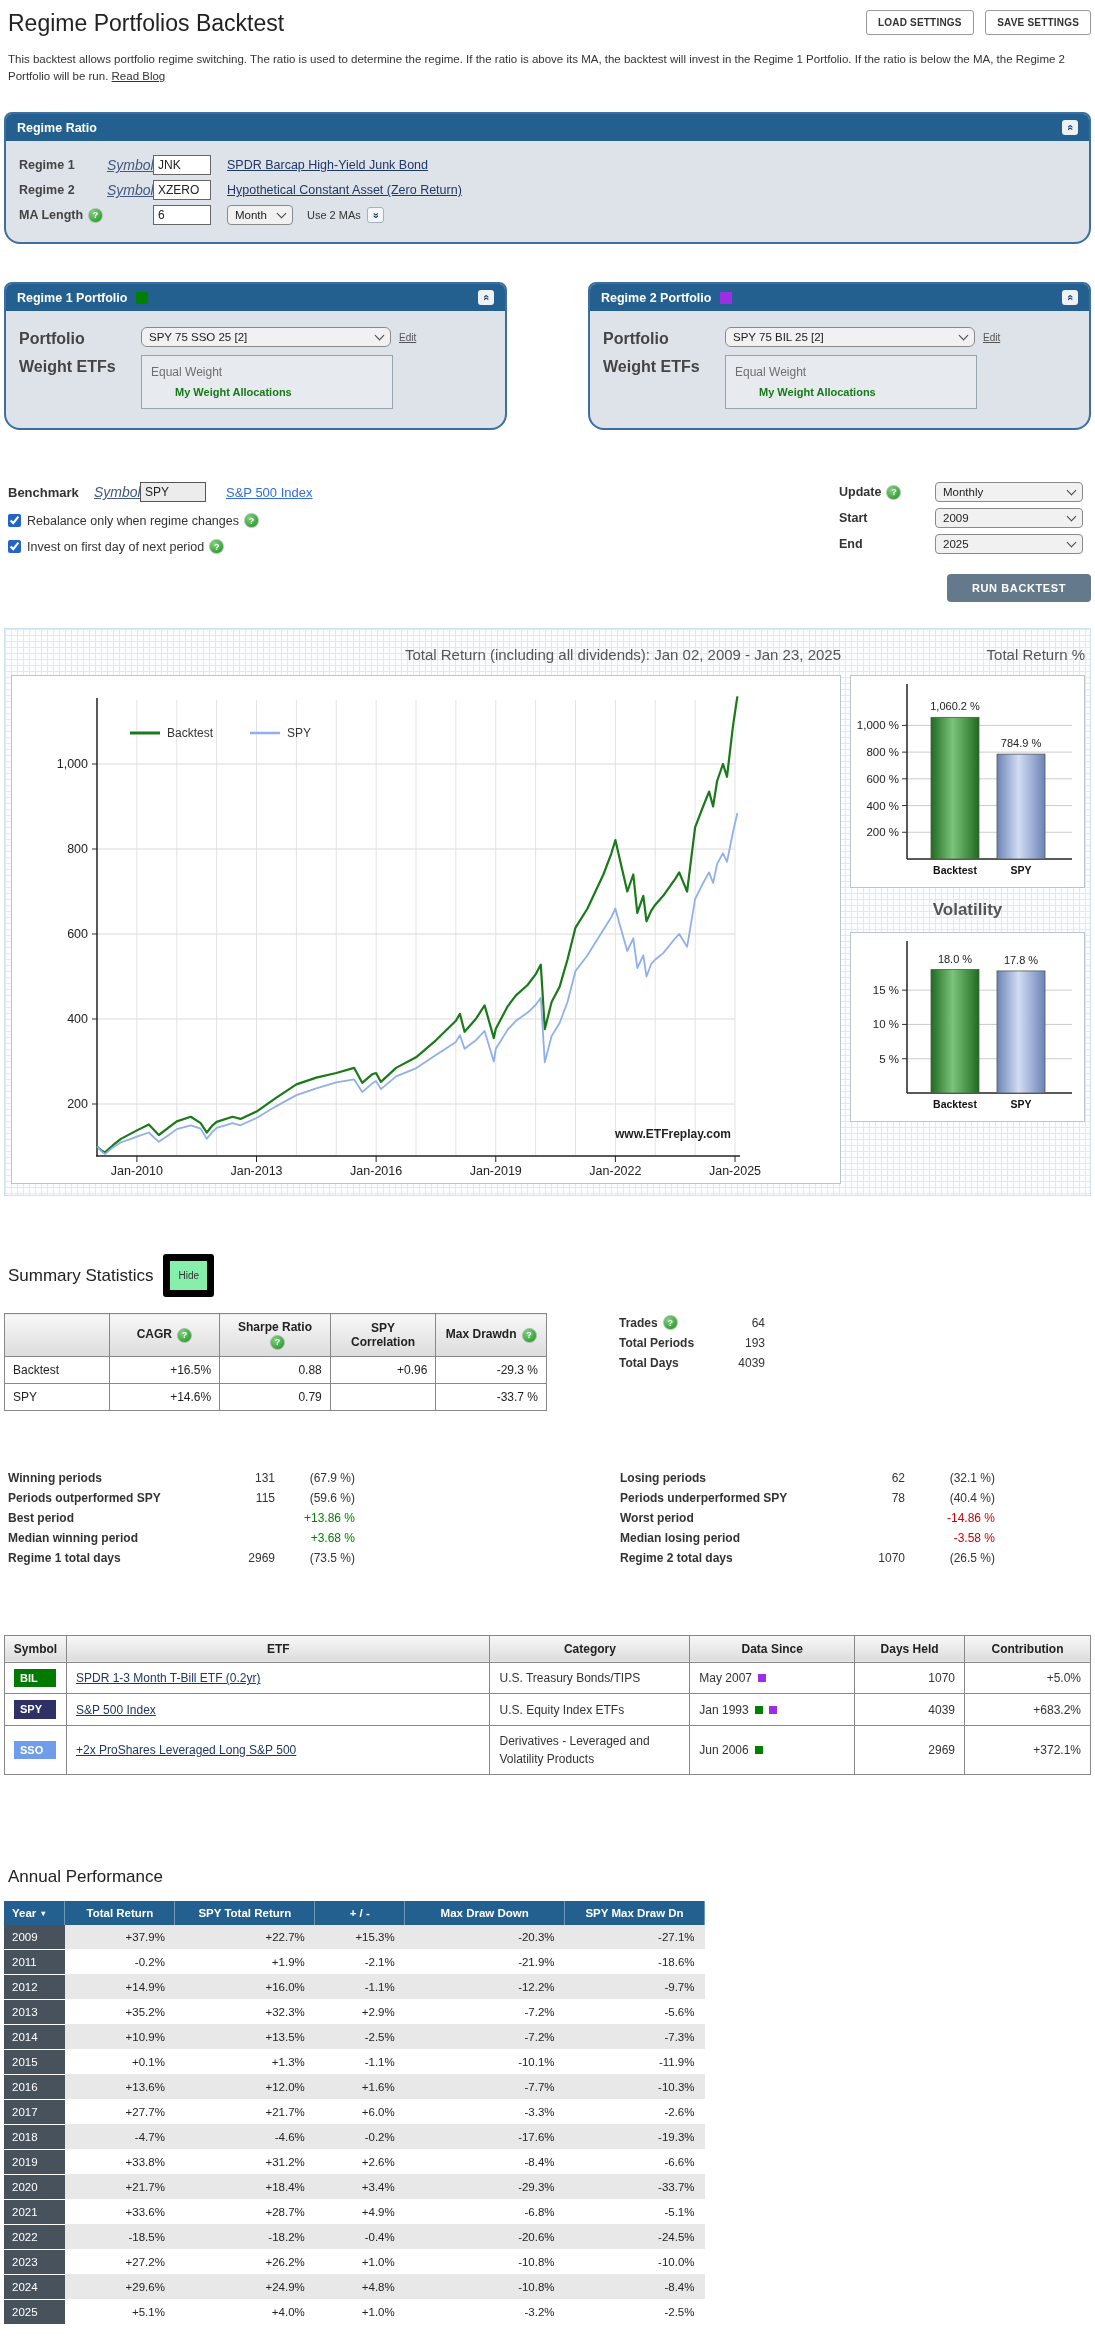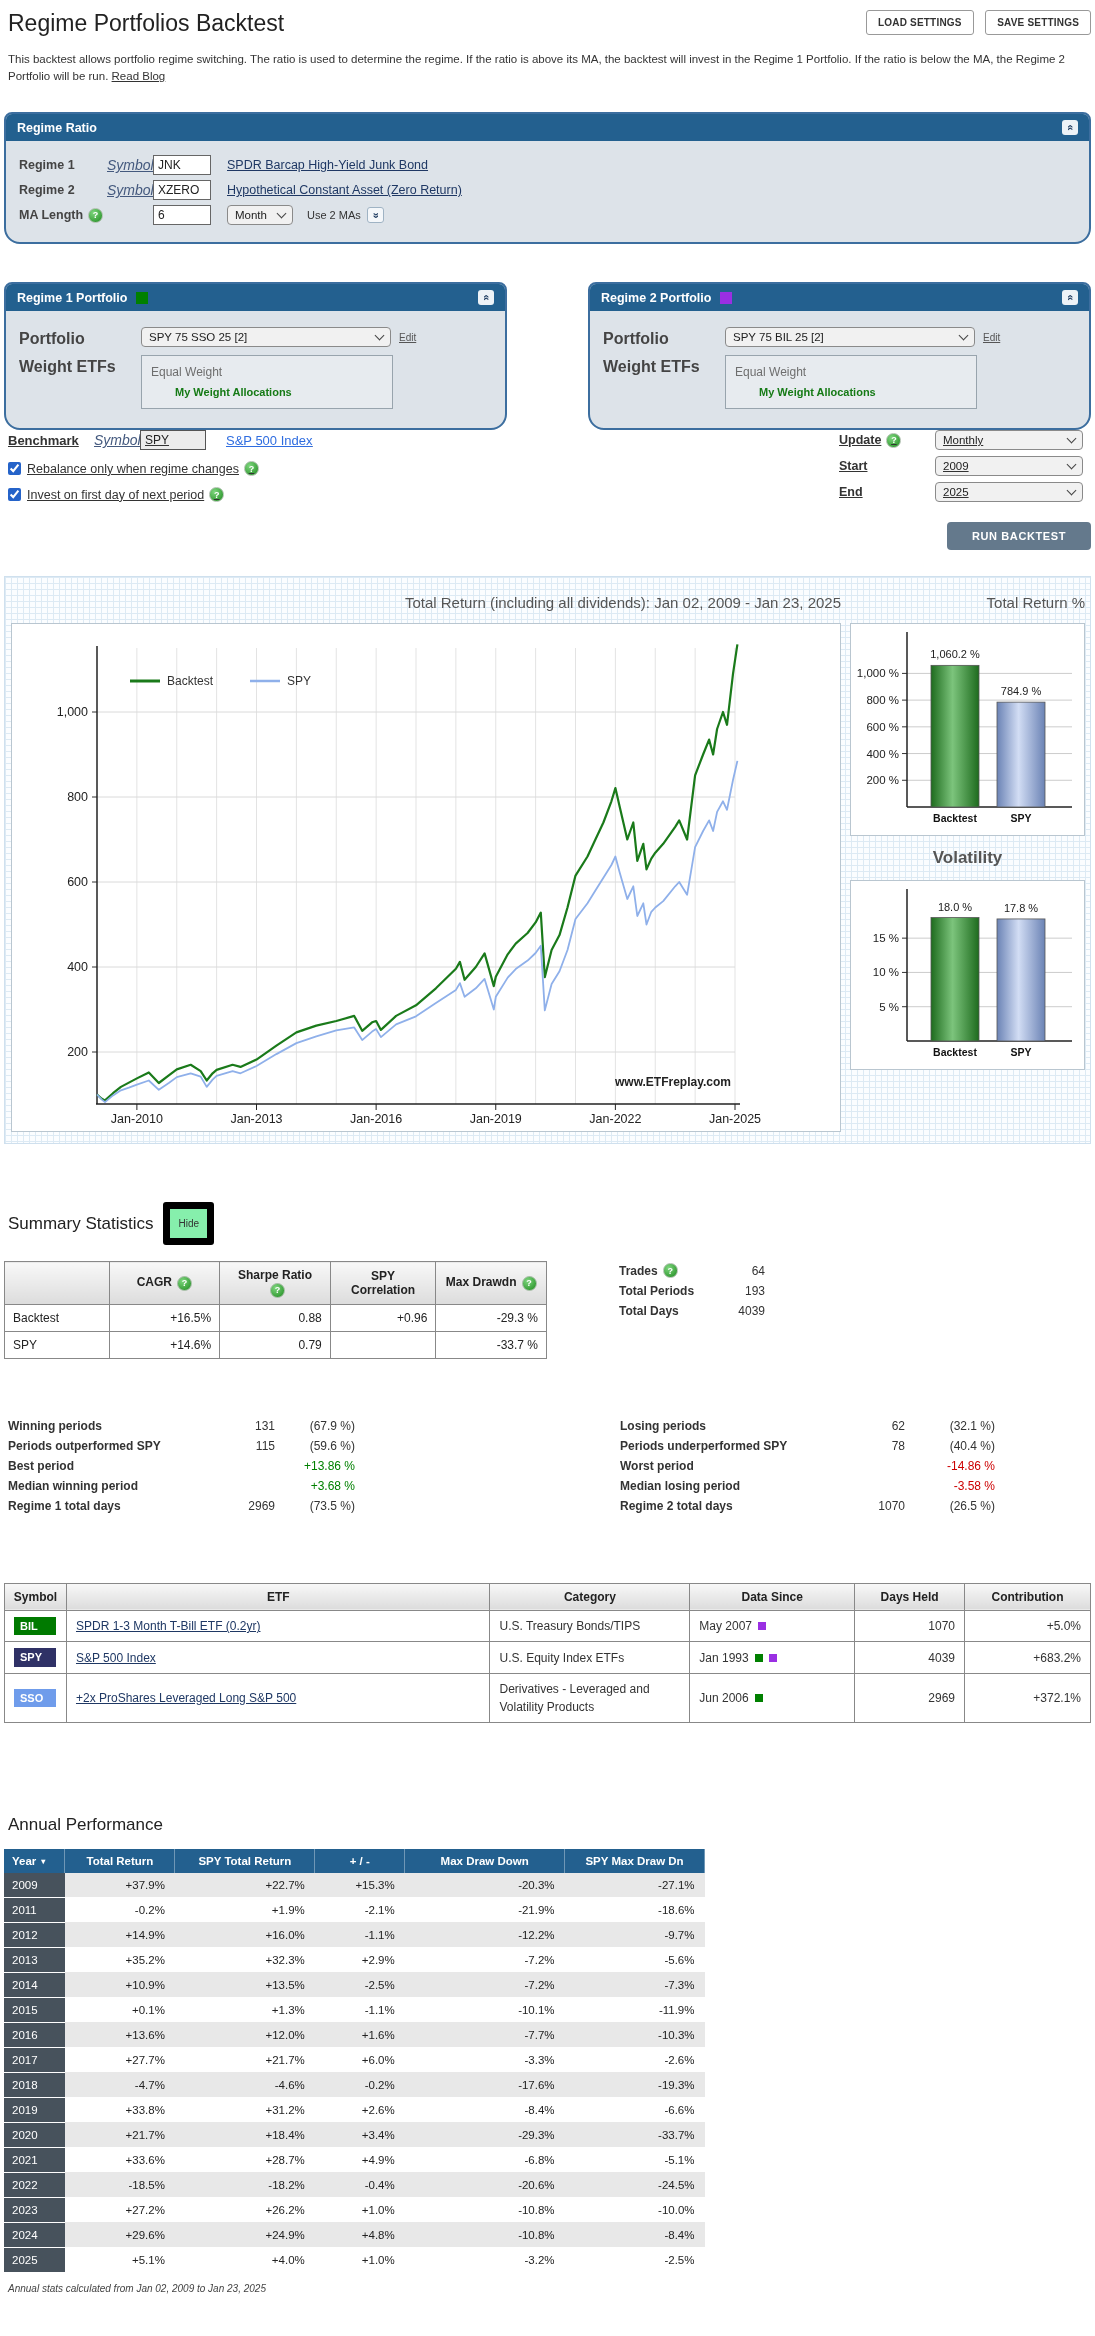--- a/index.html
+++ b/index.html
@@ -30,28 +30,28 @@
   .extra-label{font-size:11px;color:#333;margin-left:14px;display:flex;align-items:center;}
   
   .fake-select{display:inline-flex;align-items:center;justify-content:space-between;background:#f1f1f1;border:1px solid #8a8a8a;border-radius:4px;height:20px;padding:0 7px;font-size:11.5px;color:#222;cursor:pointer;box-sizing:border-box;}
   .sarrow{width:6px;height:6px;border-right:1.6px solid #444;border-bottom:1.6px solid #444;transform:rotate(45deg);margin-left:8px;margin-top:-3px;}
   .help-icon{display:inline-flex;align-items:center;justify-content:center;width:13px;height:13px;border-radius:50%;background:radial-gradient(circle at 35% 30%,#7ed67e,#1d8a1d);color:#fff;font-size:9px;font-weight:bold;border:1px solid #aebfae;cursor:pointer;margin-left:5px;flex:none;}
   
   .portfolio-row{display:flex;justify-content:space-between;margin-top:38px;}
   .pf-panel{width:499px;margin-top:0;}
   .pf-row{display:flex;align-items:flex-start;margin:7px 0;}
   .pf-label{width:122px;font-weight:bold;font-size:16px;color:#444;padding-top:3px;}
-  .pf-select{width:250px;}
+  .pf-select{width:250px;border-radius:6px;}
   .edit-link{font-size:10px;color:#555;text-decoration:underline;margin:5px 0 0 8px;}
   .marker{width:12px;height:12px;display:inline-block;}
   .weight-box{width:232px;border:1px solid #98a4ad;background:#e7ebef;padding:6px 9px 8px;}
   .weight-main{color:#6e6e6e;font-size:12px;}
   .weight-link{color:#157a15;font-weight:bold;font-size:11px;margin-top:6px;display:inline-block;margin-left:24px;}
   
-  .bench-region{display:flex;text-decoration:underline;}
+  .bench-region{display:flex;margin-top:52px;}
   .bench-left{flex:1;padding-left:4px;}
   .bench-row{display:flex;align-items:center;}
   .bench-label{width:86px;font-weight:bold;font-size:13px;color:#333;}
   .bench-input{width:56px;height:16px;border:1px solid #555;background:#ececec;font:12px "Liberation Sans",sans-serif;padding:1px 4px;margin-right:20px;color:#222;}
   .spy-link{font-size:13px;color:#2F6DE0;text-decoration:underline;}
   .chk-row{display:flex;align-items:center;margin-top:11px;font-size:12.5px;color:#333;cursor:pointer;}
   input[type=checkbox]{accent-color:#2563c9;width:13px;height:13px;margin:0 6px 0 0;}
   .controls{width:252px;}
   .ctl-row{display:flex;align-items:center;margin-bottom:6px;}
   .ctl-label{width:96px;font-weight:bold;font-size:12.5px;color:#333;display:flex;align-items:center;}

